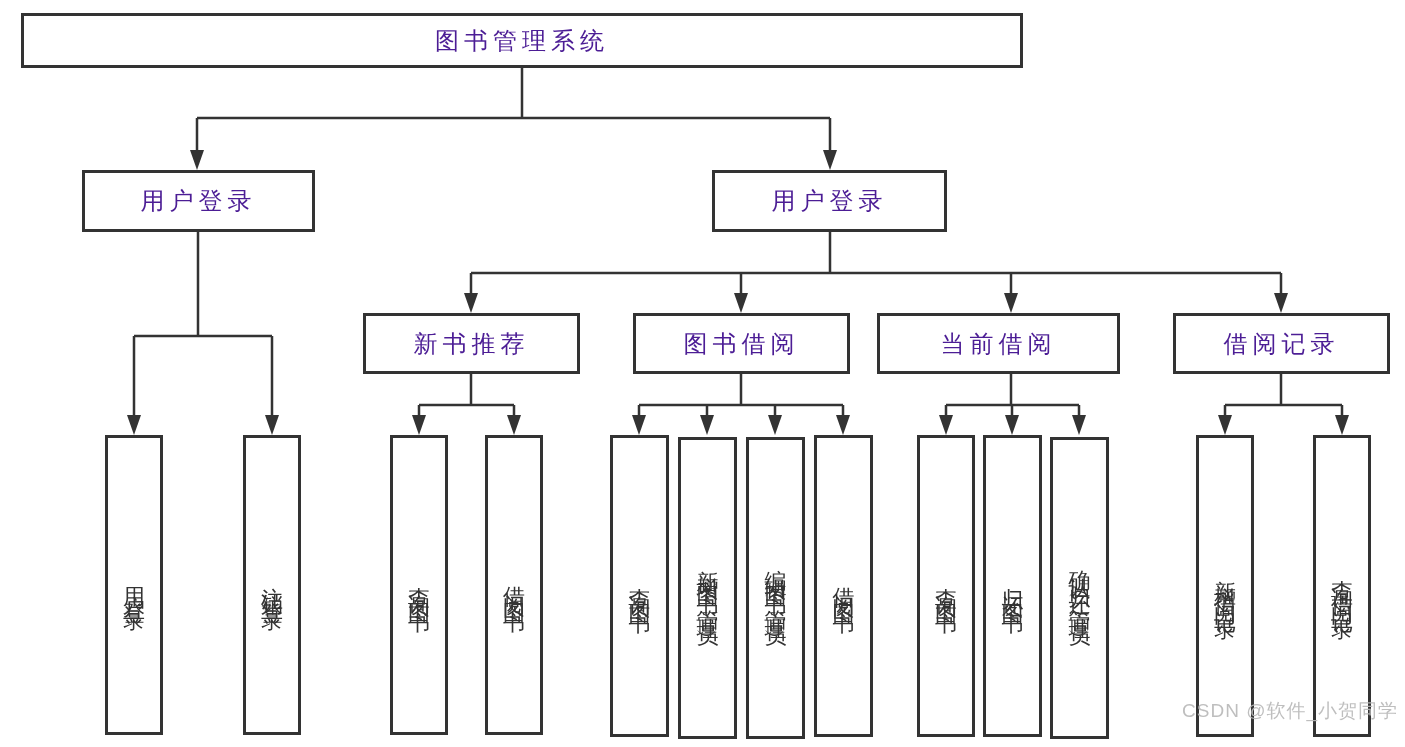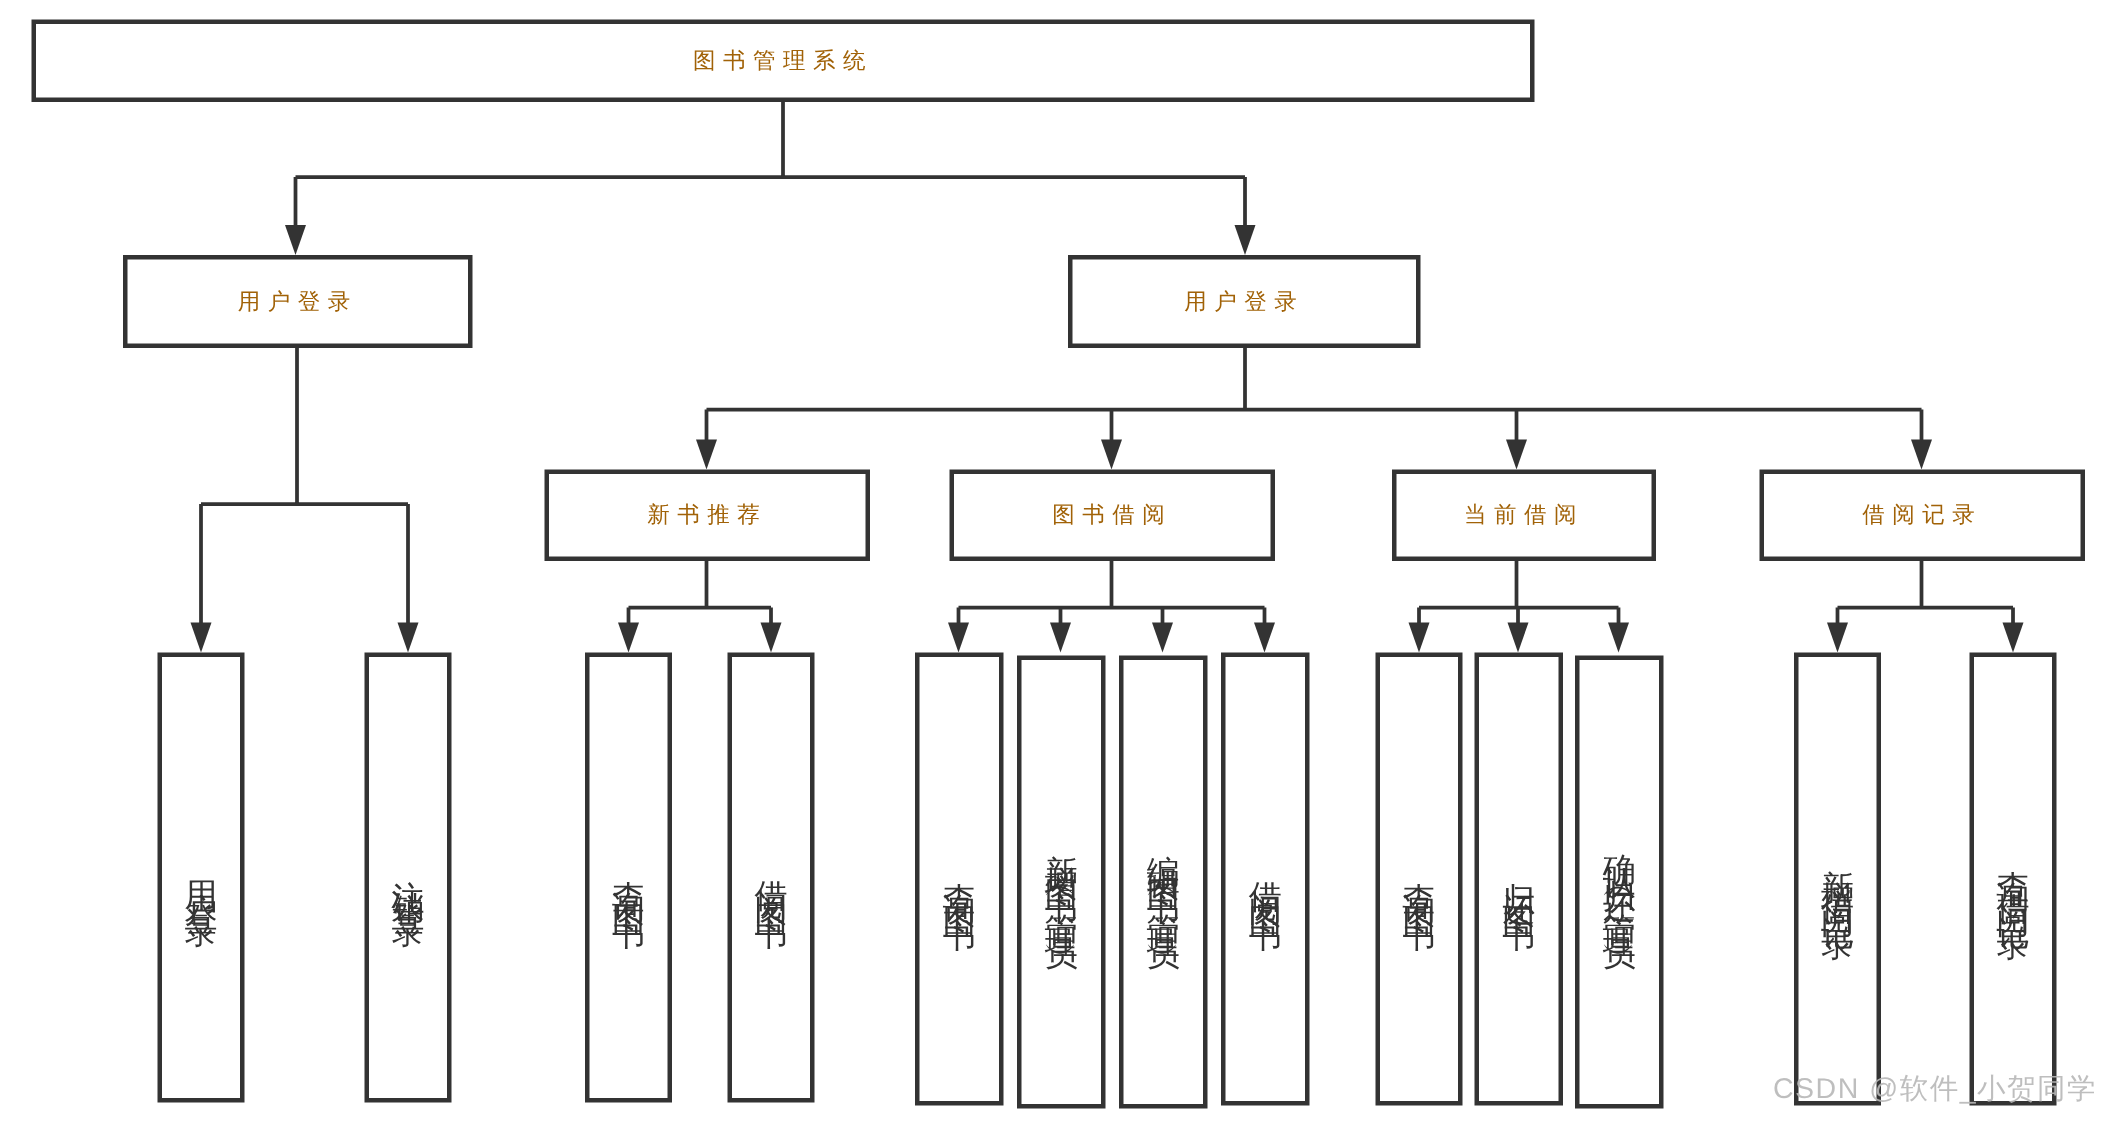--- a/index.html
+++ b/index.html
@@ -27,36 +27,36 @@
     position: absolute;
     box-sizing: border-box;
     border: 3px solid #333333;
     background: #ffffff;
     display: flex;
     align-items: center;
     justify-content: center;
     text-align: center;
   }
   .hbox .label {
-    font-size: 15px;
+    font-size: 24px;
     letter-spacing: 5px;
     white-space: nowrap;
-    color: #a16207;
+    color: #4c1d95;
   }
   .vbox .label {
     writing-mode: vertical-rl;
     font-size: 22px;
     letter-spacing: 8px;
     line-height: 1;
     color: #333333;
   }
   .watermark {
     position: absolute;
     right: 7px;
-    bottom: 8px;
+    bottom: 23px;
     font-size: 19px;
     letter-spacing: 1px;
     color: #b8b8b8;
     opacity: 0.9;
     white-space: nowrap;
     z-index: 5;
     text-align: right;
   }
 </style>
 </head>
@@ -135,21 +135,21 @@
   <div class="node hbox" style="left:712px; top:170px; width:235px; height:62px;">
     <span class="label">用户登录</span>
   </div>
 
   <div class="node hbox" style="left:363px; top:313px; width:217px; height:61px;font-family:Liberation Mono, monospace;">
     <span class="label">新书推荐</span>
   </div>
   <div class="node hbox" style="left:633px; top:313px; width:217px; height:61px;">
     <span class="label">图书借阅</span>
   </div>
-  <div class="node hbox" style="left:928px; top:313px; width:176px; height:61px;">
+  <div class="node hbox" style="left:877px; top:313px; width:243px; height:61px;">
     <span class="label">当前借阅</span>
   </div>
   <div class="node hbox" style="left:1173px; top:313px; width:217px; height:61px;">
     <span class="label">借阅记录</span>
   </div>
 
   <div class="node vbox" style="left:105px; top:435px; width:58px; height:300px;">
     <span class="label">用户登录</span>
   </div>
   <div class="node vbox" style="left:243px; top:435px; width:58px; height:300px;">

